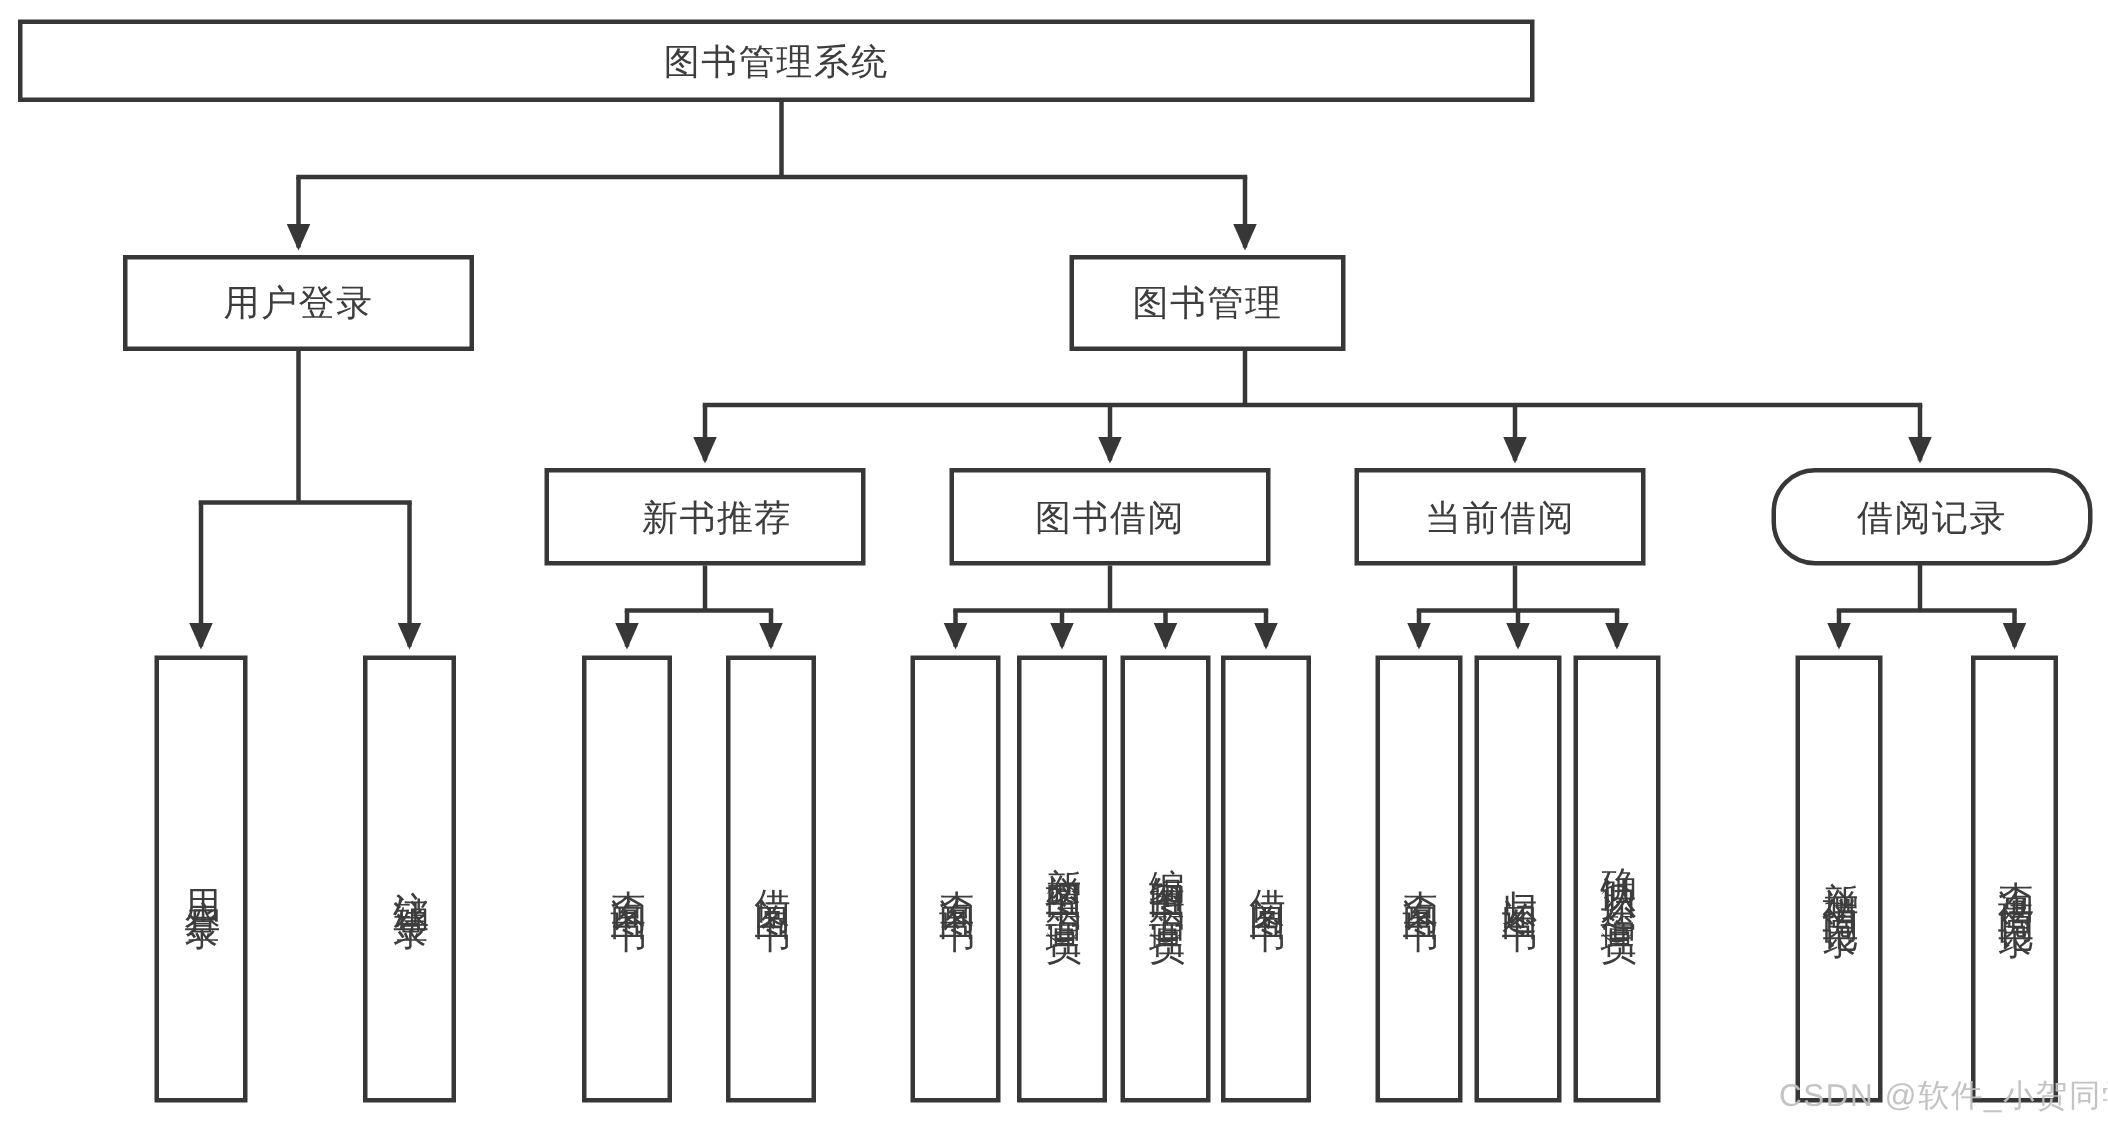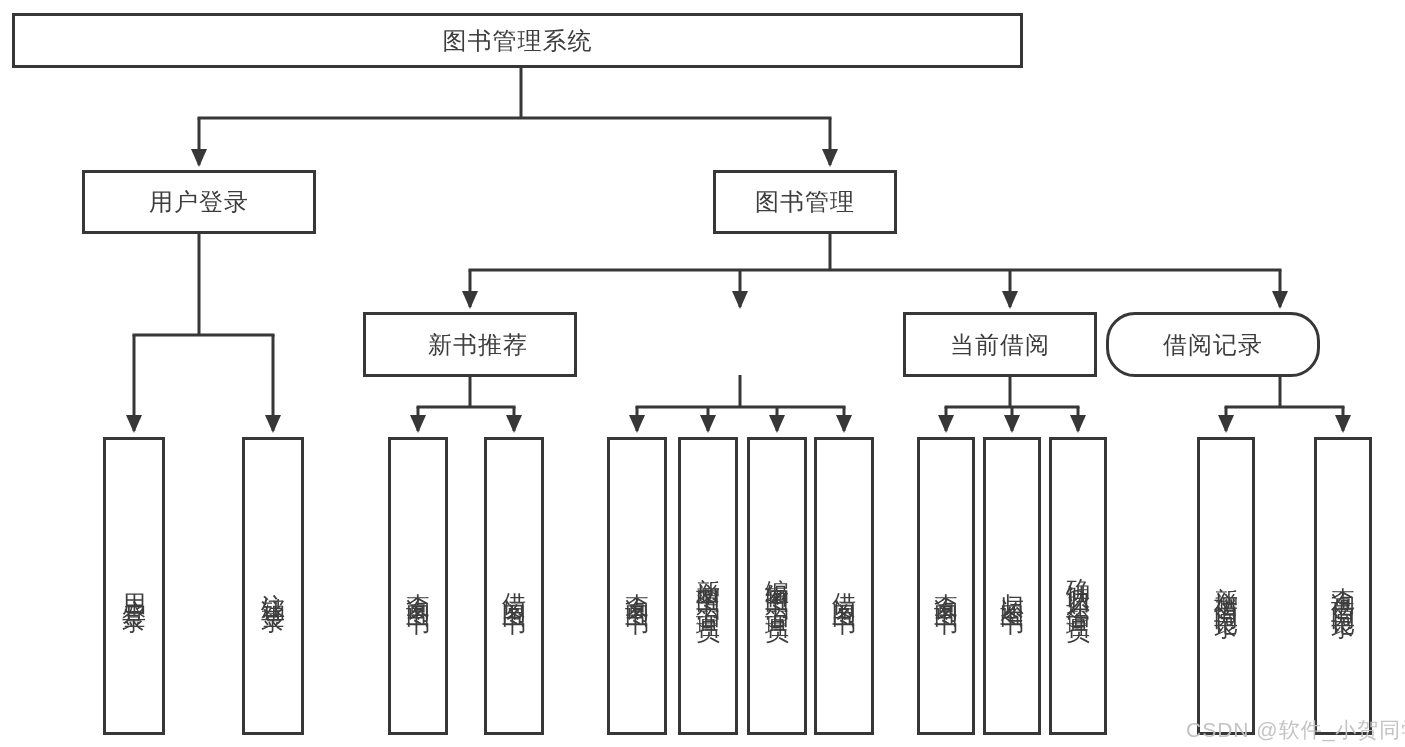--- a/index.html
+++ b/index.html
@@ -105,22 +105,23 @@
       <line x1="1343" y1="407" x2="1343" y2="431" marker-end="url(#arrow)"></line>
     </g>
   </svg>
 
   <div class="box" style="left:12px; top:13px; width:1011px; height:55px;">图书管理系统</div>
 
   <div class="box" style="left:82px; top:170px; width:234px; height:64px;">用户登录</div>
   <div class="box" style="left:713px; top:170px; width:184px; height:64px;">图书管理</div>
 
   <div class="box" style="left:363px; top:312px; width:214px; height:65px;padding-left:16px;">新书推荐</div>
+  <div class="box" style="left:633px; top:312px; width:214px; height:65px;">图书借阅</div>
   <div class="box" style="left:903px; top:312px; width:194px; height:65px;">当前借阅</div>
-  <div class="box" style="left:1106px; top:312px; width:214px; height:65px;border-radius:29px;">借阅记录</div>
+  <div class="box" style="left:1181px; top:312px; width:214px; height:65px;border-radius:29px;">借阅记录</div>
 
   <div class="box v" style="left:103px; top:437px; width:62px; height:298px;">用户登录</div>
   <div class="box v" style="left:242px; top:437px; width:62px; height:298px;">注销登录</div>
 
   <div class="box v" style="left:388px; top:437px; width:60px; height:298px;">查询图书</div>
   <div class="box v" style="left:484px; top:437px; width:60px; height:298px;">借阅图书</div>
 
   <div class="box v" style="left:607px; top:437px; width:60px; height:298px;">查询图书</div>
   <div class="box v" style="left:678px; top:437px; width:60px; height:298px;">新增图书（管理员）</div>
   <div class="box v" style="left:747px; top:437px; width:60px; height:298px;">编辑图书（管理员）</div>

